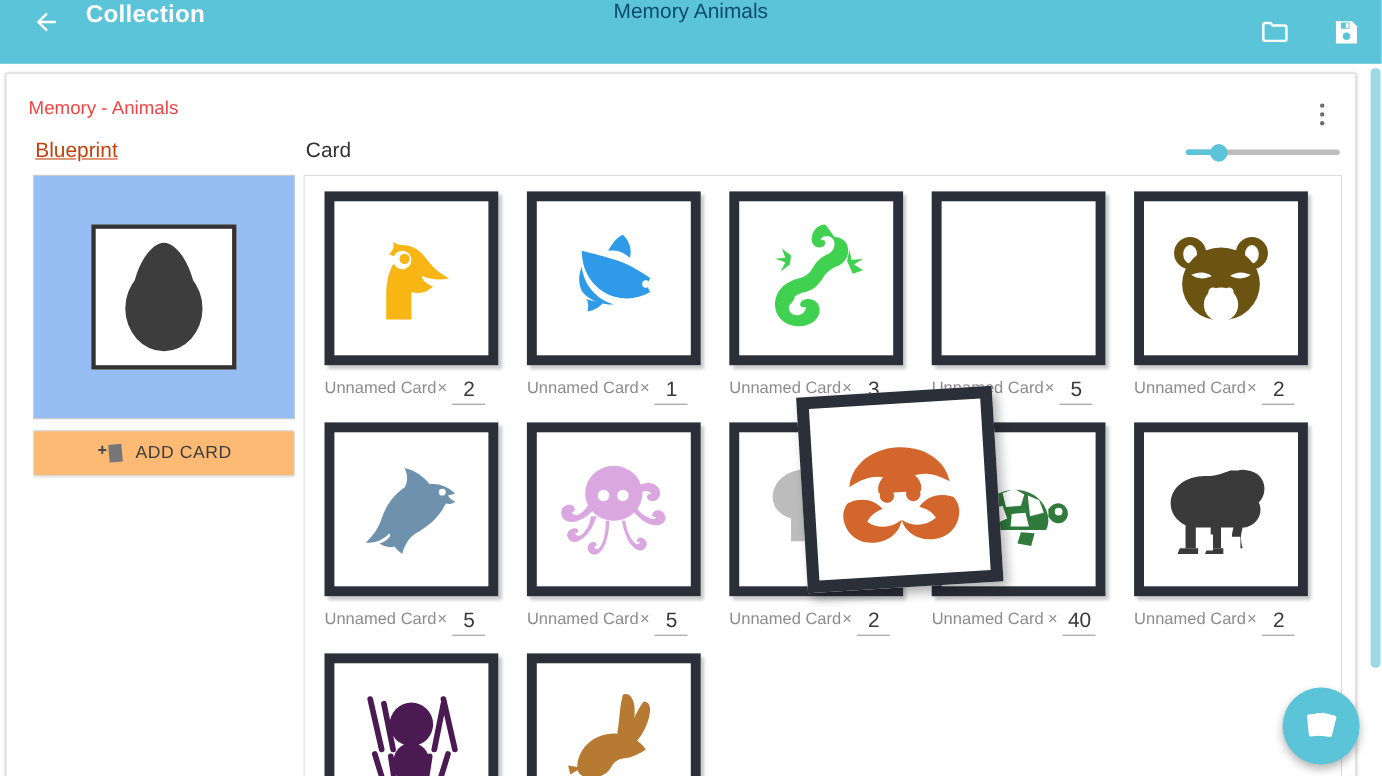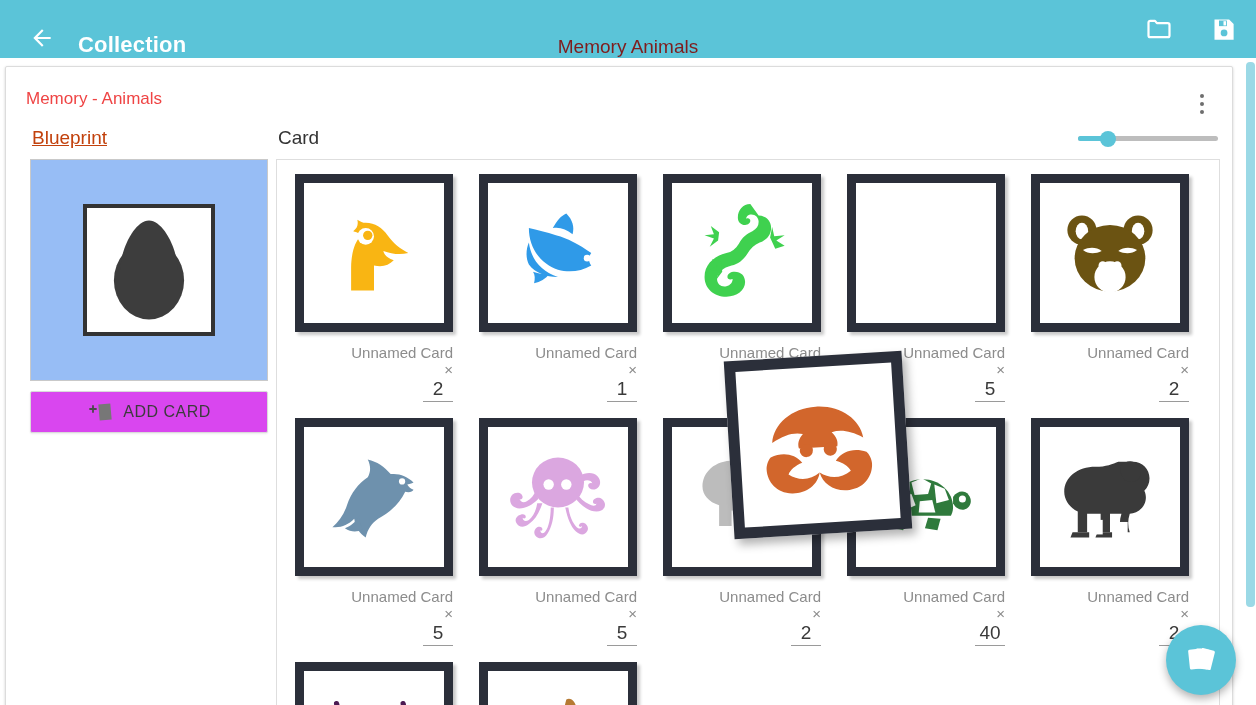--- a/index.html
+++ b/index.html
@@ -7,34 +7,34 @@
     width: 1256px; height: 705px;
     overflow: hidden;
     font-family: "Liberation Sans", sans-serif;
     background: #ffffff;
   }
 
   
   #appbar {
     position: absolute; left: 0; top: 0; width: 1256px; height: 58px;
     background: #5bc4d8;
-    display: flex; align-items: flex-end;
+    display: flex; align-items: flex-start;
   }
   #back-btn {
     width: 40px; height: 40px; margin-left: 22px;
     display: flex; align-items: center; justify-content: center;
     cursor: pointer;
   }
   #appbar-title {
     color: #ffffff; font-size: 22px; font-weight: bold;
     margin-left: 16px; letter-spacing: 0.2px;
   }
   #appbar-subtitle {
     position: absolute; left: 0; width: 1256px; text-align: center;
-    color: #7f1d1d; font-size: 19px; pointer-events: none;
+    color: #0c4a6e; font-size: 19px; pointer-events: none;
   }
   #appbar-actions {
     position: absolute; right: 18px; top: 0; height: 58px;
     display: flex; align-items: center; gap: 34px;
   }
   .appbar-icon { width: 30px; height: 30px; cursor: pointer;
     display: flex; align-items: center; justify-content: center; }
 
   
   #content-card {
@@ -94,21 +94,21 @@
     display: flex; align-items: center; justify-content: center;
     cursor: pointer;
   }
   #blueprint-inner {
     width: 132px; height: 132px; background: #ffffff;
     border: 4px solid #333333;
     display: flex; align-items: center; justify-content: center;
   }
   #add-card-btn {
     width: 238px; height: 42px; margin-top: 10px;
-    background: #d946ef; border: 1px solid #dadada; border-radius: 2px;
+    background: #fdba74; border: 1px solid #dadada; border-radius: 2px;
     display: flex; align-items: center; justify-content: center; gap: 10px;
     cursor: pointer; box-shadow: 0 1px 2px rgba(0,0,0,0.08);
   }
   #add-card-label { font-size: 16px; color: #3c3c3c; letter-spacing: 0.5px; }
 
   
   #cards-panel {
     position: absolute; left: 270px; top: 92px;
     width: 944px; height: 596px;
     border: 1px solid #dedede;
@@ -148,23 +148,23 @@
     border: 1px solid #c0c0c0; z-index: -1;
   }
   .card-tile.stack-big::before {
     left: 4px; top: 4px; right: -10px; bottom: -10px;
   }
   .card-tile.stack-big::after {
     left: 8px; top: 8px; right: -16px; bottom: -16px;
   }
   .card-icon { width: 104px; height: 104px; }
   .card-meta {
-    display: flex; align-items: flex-end;
+    display: flex; align-items: flex-start;
     margin-top: 12px; margin-bottom: 16px;
-    font-size: 15px; color: #8c8c8c; white-space: nowrap; flex-direction: column;
+    font-size: 15px; color: #8c8c8c; white-space: nowrap;
   }
   .card-title { cursor: text; }
   .card-mult { color: #8c8c8c; margin-left: 1px; }
   .card-count {
     margin-left: 5px; font-size: 19px; color: #3a3a3a;
     border-bottom: 1px solid #9a9a9a; min-width: 30px;
     padding: 0 3px 1px 3px; text-align: center; cursor: text;
   }
 
   

